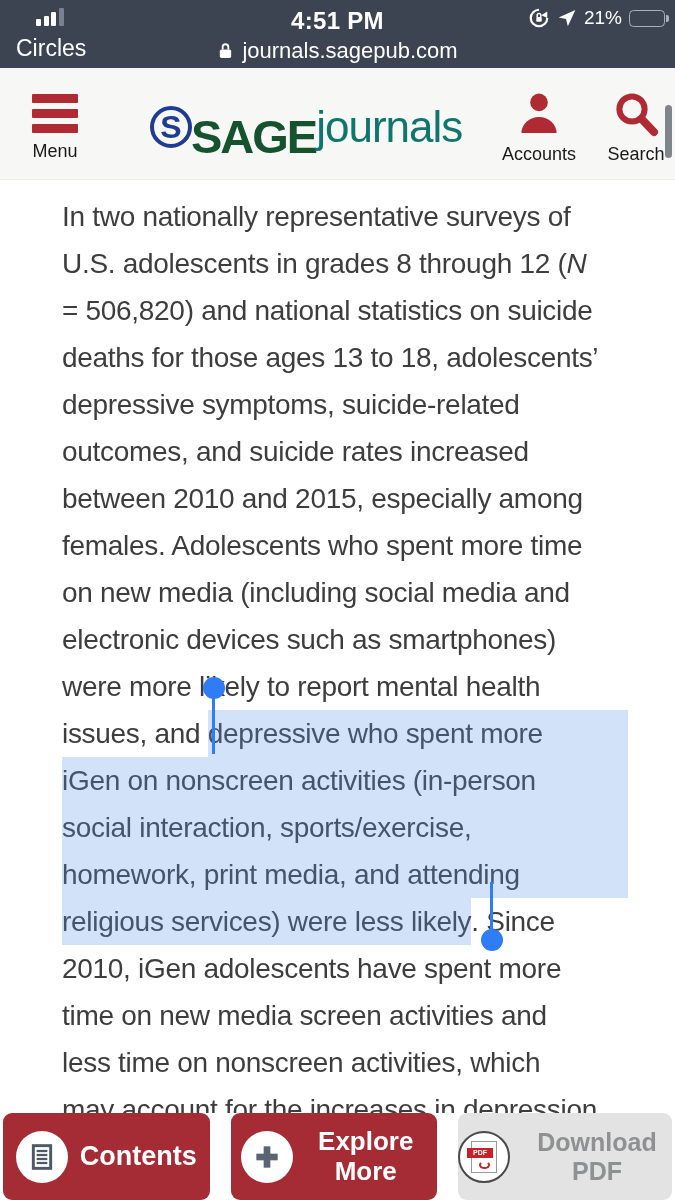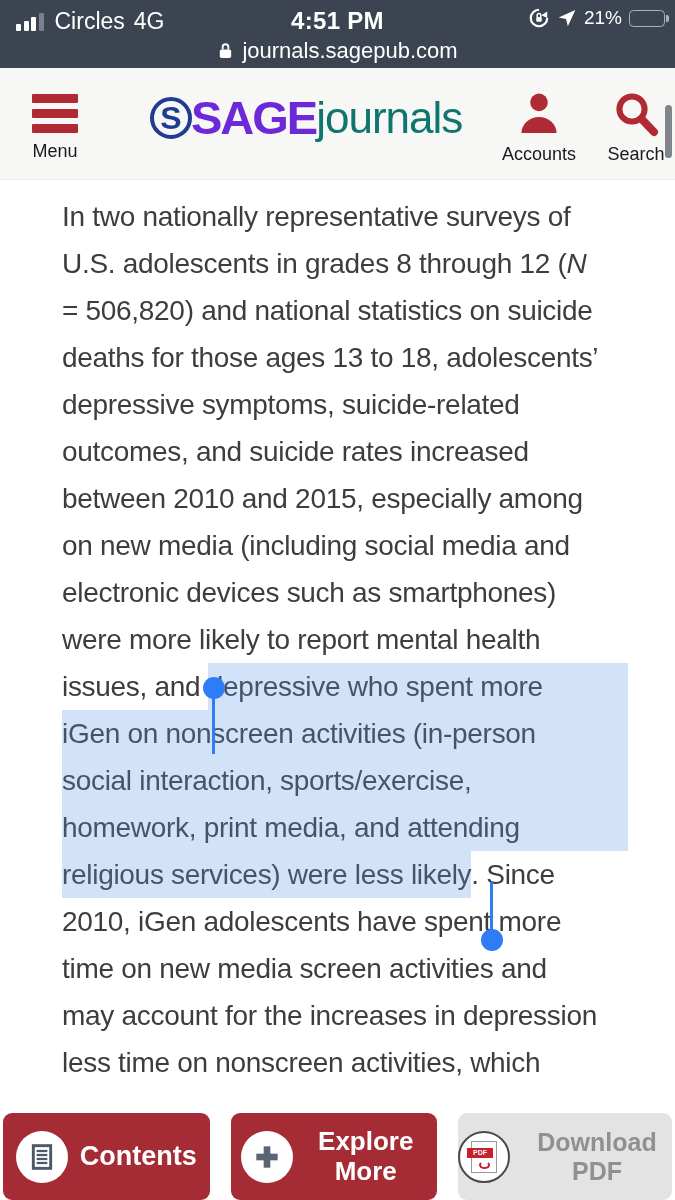--- a/index.html
+++ b/index.html
@@ -6,21 +6,21 @@
   html,body { background:#222; }
   .screen {
     position:relative; width:675px; height:1200px; margin:0 auto;
     background:#ffffff; overflow:hidden;
     font-family:"Liberation Sans", sans-serif;
   }
 
   
   .status-bar { position:absolute; top:0; left:0; width:675px; height:68px; background:#3b4450; color:#fff; }
   .sb-row1 { position:relative; height:36px; }
-  .sb-left { position:absolute; left:16px; top:8px; display:flex; align-items:center; gap:9px; font-size:23px; }
+  .sb-left { position:absolute; left:16px; top:8px; display:flex; align-items:center; gap:9px; font-size:23px;flex-direction:column; }
   .signal { display:flex; align-items:flex-end; gap:2.5px; height:18px; margin-right:2px; }
   .signal i { display:block; width:5px; background:#fff; border-radius:1px; }
   .signal i:nth-child(1){height:7px} .signal i:nth-child(2){height:10px}
   .signal i:nth-child(3){height:14px} .signal i:nth-child(4){height:18px; background:#78828e;}
   .sb-center { position:absolute; left:0; right:0; top:7px; text-align:center; font-size:24px; font-weight:bold; letter-spacing:.3px; }
   .sb-right { position:absolute; right:10px; top:7px; display:flex; align-items:center; gap:7px; font-size:19px; }
   .battery { position:relative; width:36px; height:17px; border:1.5px solid #a9b0b9; border-radius:4.5px; padding:2px; }
   .battery .fill { width:7px; height:100%; background:#fff; border-radius:1.5px; }
   .battery .nub { position:absolute; right:-4.5px; top:4.5px; width:3px; height:7px; background:#a9b0b9; border-radius:0 2px 2px 0; }
   .sb-row2 { display:flex; align-items:center; justify-content:center; gap:8px; height:30px; font-size:22px; }
@@ -30,21 +30,21 @@
   .nav-item { position:absolute; display:flex; flex-direction:column; align-items:center; gap:6px; }
   .nav-label { font-size:18px; color:#1a1a1a; }
   .menu-block { left:32px; top:24px; }
   .hamburger { display:flex; flex-direction:column; gap:6px; width:46px; padding:2px 0; }
   .hamburger i { display:block; height:9px; background:#b02a33; border-radius:1px; }
   .accounts-block { left:503px; top:22px; width:72px; }
   .search-block { left:602px; top:22px; width:68px; }
   .logo { position:absolute; left:150px; top:22px; display:flex; align-items:center; }
   .logo-s { width:42px; height:42px; border:4px solid #1e3d91; border-radius:50%;
             color:#1e3d91; font-weight:bold; font-size:32px; line-height:34px; text-align:center; }
-  .logo-sage { color:#6d28d9; font-weight:bold; font-size:47px; letter-spacing:-2px; margin-left:-1px; }
+  .logo-sage { color:#14532d; font-weight:bold; font-size:47px; letter-spacing:-2px; margin-left:-1px;margin-top:19px; }
   .logo-journals { color:#0f766e; font-size:44px; letter-spacing:-1px; }
   .scroll-thumb { position:absolute; left:665px; top:105px; width:7px; height:53px; background:#80858b; border-radius:3.5px; }
 
   
   .abstract { position:absolute; top:180px; left:0; width:675px; padding:13px 0 0 62px; }
   .line { width:566px; height:47px; line-height:47px; font-size:28px; letter-spacing:-0.3px;
           color:#3d3d3d; white-space:nowrap; }
   .line .it { font-style:italic; }
   .line .hl { display:inline-block; height:47px; line-height:47px; background:#d2e2f8; color:#44546a; }
   .line.hl-full { background:#d2e2f8; }
@@ -151,32 +151,33 @@
   <div class="scroll-thumb"></div>
 
   <div class="abstract">
     <div class="line"><span>In two nationally representative surveys of</span></div>
     <div class="line"><span>U.S. adolescents in grades 8 through 12 (</span><span class="it">N</span></div>
     <div class="line"><span>= 506,820) and national statistics on suicide</span></div>
     <div class="line"><span>deaths for those ages 13 to 18, adolescents’</span></div>
     <div class="line"><span>depressive symptoms, suicide-related</span></div>
     <div class="line"><span>outcomes, and suicide rates increased</span></div>
     <div class="line"><span>between 2010 and 2015, especially among</span></div>
+    <div class="line"><span>females. Adolescents who spent more time</span></div>
     <div class="line"><span>on new media (including social media and</span></div>
     <div class="line"><span>electronic devices such as smartphones)</span></div>
     <div class="line"><span>were more likely to report mental health</span></div>
     <div class="line hl-extend"><span>issues, and </span><span class="hl">depressive who spent more</span></div>
     <div class="line hl-full"><span class="hl">iGen on nonscreen activities (in-person</span></div>
     <div class="line hl-full"><span class="hl">social interaction, sports/exercise,</span></div>
     <div class="line hl-full"><span class="hl">homework, print media, and attending</span></div>
     <div class="line hl-endline"><span class="hl">religious services) were less likely</span><span>. Since</span></div>
     <div class="line"><span>2010, iGen adolescents have spent more</span></div>
     <div class="line"><span>time on new media screen activities and</span></div>
+    <div class="line"><span>less time on nonscreen activities, which</span></div>
     <div class="line"><span>may account for the increases in depression</span></div>
-    <div class="line"><span>less time on nonscreen activities, which</span></div>
   </div>
 
   <div class="handle-dot hstart-dot"></div>
   <div class="handle-bar hstart-bar"></div>
   <div class="handle-bar hend-bar"></div>
   <div class="handle-dot hend-dot"></div>
 
   <div class="toolbar">
     <button class="tb-btn tb-red">
       <span class="tb-circle">

